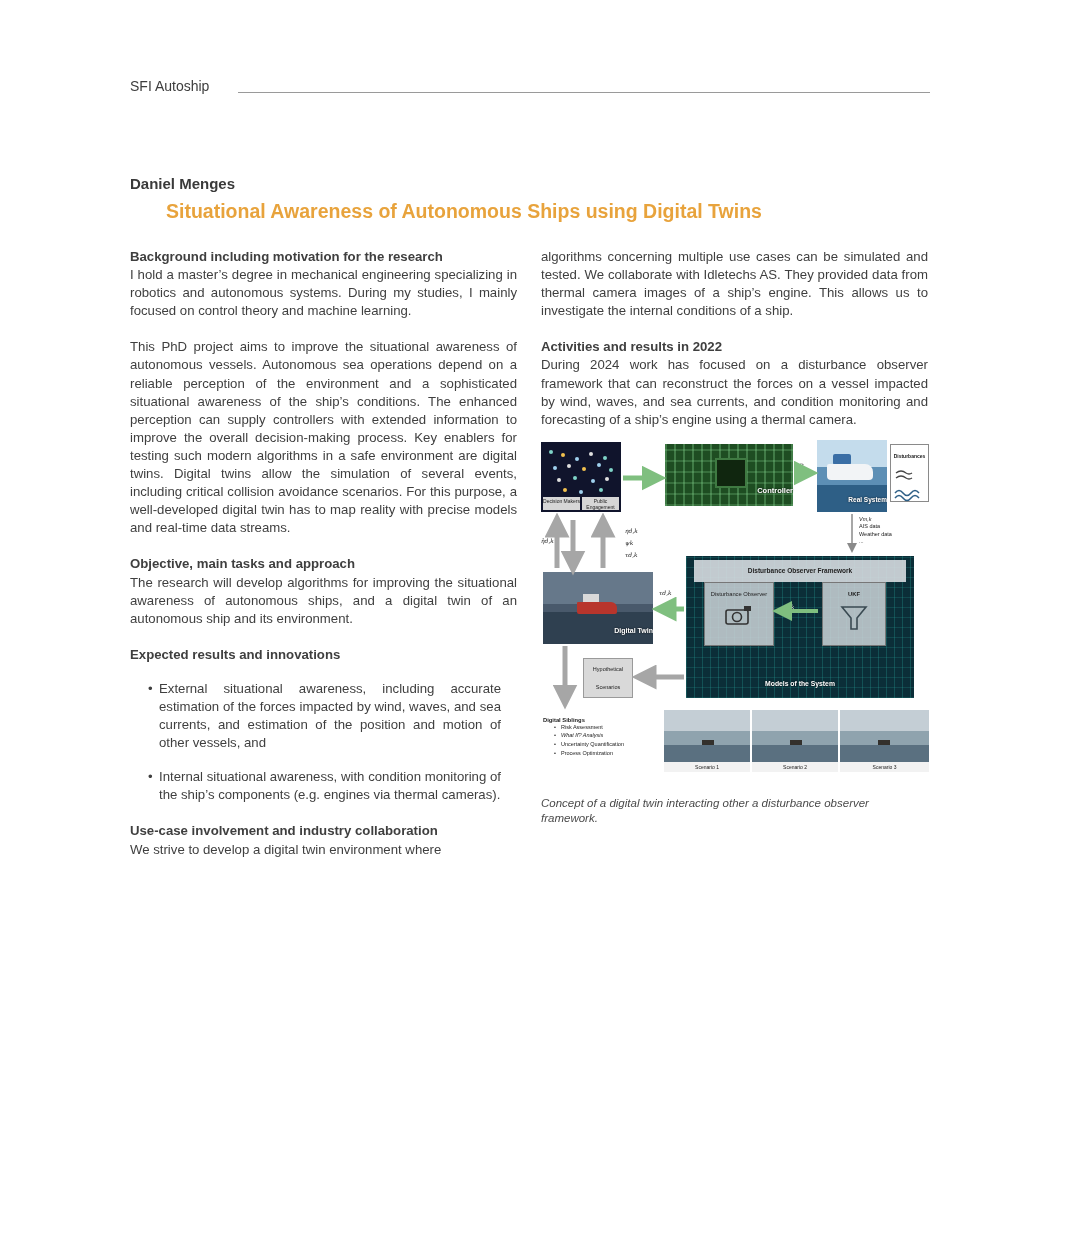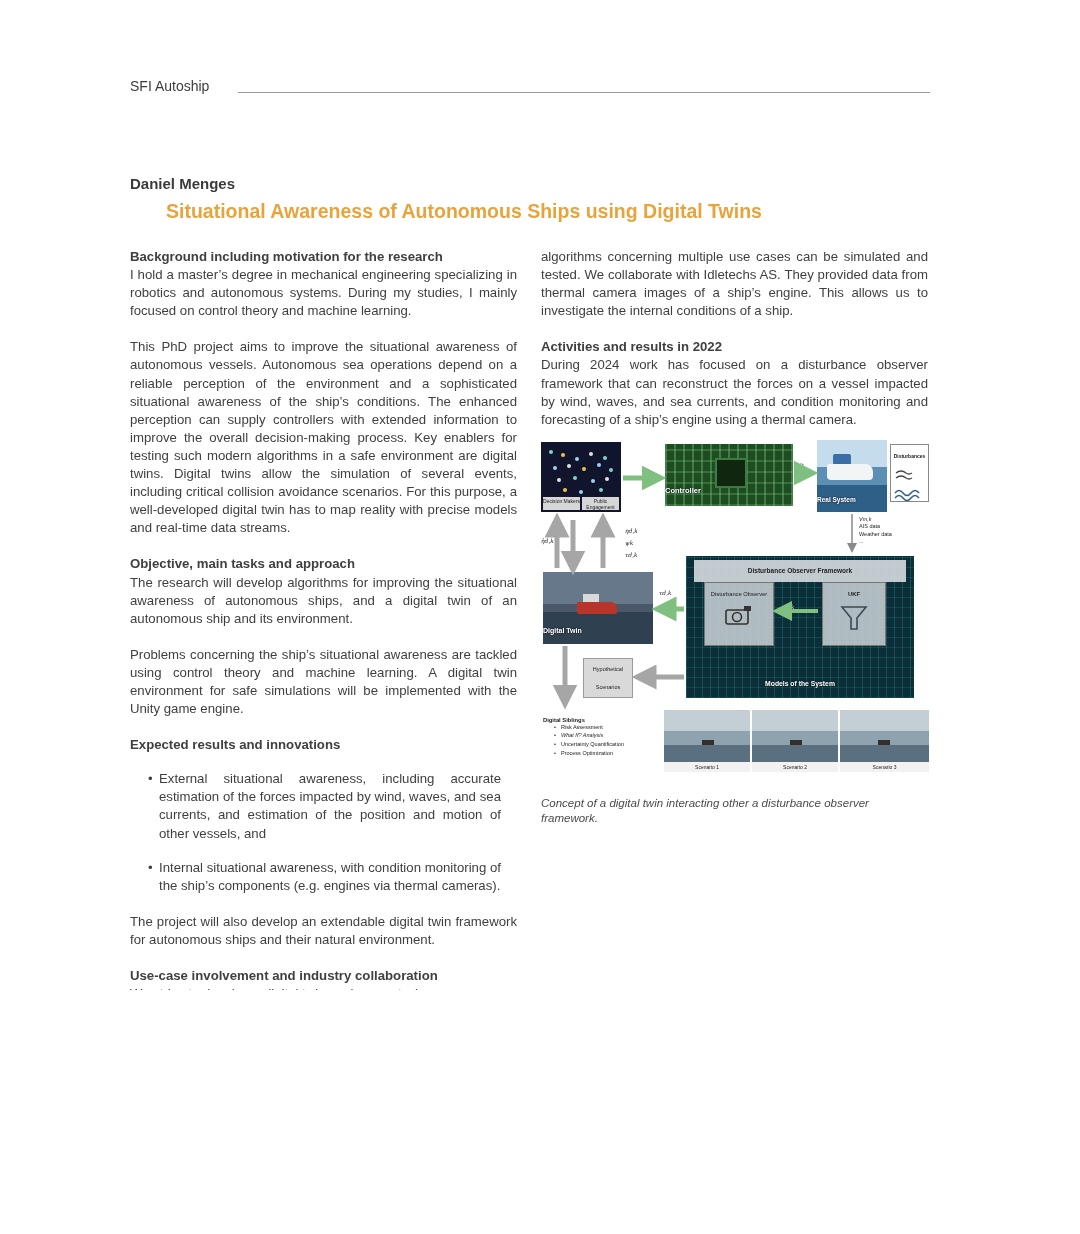--- a/index.html
+++ b/index.html
@@ -21,21 +21,21 @@
   .sec-h{font-weight:bold;margin:0;}
   .para{margin:0 0 18px 0;}
   .para.tight{margin-bottom:0;}
   .bullets{margin:0 0 18px 0;}
   .bullet{position:relative;padding-left:13px;margin:16px;}
   .bullet::before{content:"•";position:absolute;left:2px;top:0;}
 
   
   .fig{position:relative;width:388px;height:340px;margin-top:11px;text-align:left;}
   .fig .abs{position:absolute;box-sizing:border-box;}
-  .blk-label{position:absolute;left:0;right:0;text-align:left;color:#fff;font-weight:bold;
+  .blk-label{position:absolute;left:0;right:0;text-align:right;color:#fff;font-weight:bold;
              text-shadow:0 0 2px rgba(0,0,0,.8);}
   .stake{left:0;top:2px;width:80px;height:70px;background:#10142c;overflow:hidden;}
   .dots{position:absolute;left:8px;top:8px;width:4px;height:4px;border-radius:50%;background:#7fd4c8;
         box-shadow:12px 3px 0 #f2c14e,26px 7px 0 #9fd0ee,40px 2px 0 #e0e0e0,54px 6px 0 #7fd4c8,
                    4px 16px 0 #9fd0ee,18px 14px 0 #e0e0e0,33px 17px 0 #f2c14e,48px 13px 0 #9fd0ee,
                    60px 18px 0 #7fd4c8,8px 28px 0 #e0e0e0,24px 26px 0 #7fd4c8,42px 29px 0 #9fd0ee,
                    56px 27px 0 #e0e0e0,14px 38px 0 #f2c14e,30px 40px 0 #9fd0ee,50px 38px 0 #7fd4c8;}
   .mini-tag{position:absolute;bottom:2px;height:12px;background:#d6d6d6;color:#222;
             font-size:5px;line-height:6px;text-align:center;padding-top:1px;}
   .ctrl{left:124px;top:4px;width:128px;height:62px;background:#1e4d22;
@@ -100,27 +100,25 @@
 
   <div class="author">Daniel Menges</div>
   <div class="title">Situational Awareness of Autonomous Ships using Digital Twins</div>
 
   <div class="col col-left">
     <div class="sec-h">Background including motivation for the research</div>
     <p class="para">I hold a master’s degree in mechanical engineering specializing in robotics and autonomous systems. During my studies, I mainly focused on control theory and machine learning.</p>
     <p class="para">This PhD project aims to improve the situational awareness of autonomous vessels. Autonomous sea operations depend on a reliable perception of the environment and a sophisticated situational awareness of the ship’s conditions. The enhanced perception can supply controllers with extended information to improve the overall decision-making process. Key enablers for testing such modern algorithms in a safe environment are digital twins. Digital twins allow the simulation of several events, including critical collision avoidance scenarios. For this purpose, a well-developed digital twin has to map reality with precise models and real-time data streams.</p>
     <div class="sec-h">Objective, main tasks and approach</div>
     <p class="para">The research will develop algorithms for improving the situational awareness of autonomous ships, and a digital twin of an autonomous ship and its environment.</p>
-    <p class="para">Problems concerning the ship’s situational awareness are tackled using control theory and machine learning. A digital twin environment for safe simulations will be implemented with the Unity game engine.</p>
     <div class="sec-h">Expected results and innovations</div>
     <div class="bullets">
       <div class="bullet">External situational awareness, including accurate estimation of the forces impacted by wind, waves, and sea currents, and estimation of the position and motion of other vessels, and</div>
       <div class="bullet">Internal situational awareness, with condition monitoring of the ship’s components (e.g. engines via thermal cameras).</div>
     </div>
-    <p class="para">The project will also develop an extendable digital twin framework for autonomous ships and their natural environment.</p>
     <div class="sec-h">Use-case involvement and industry collaboration</div>
     <p class="para">We strive to develop a digital twin environment where</p>
   </div>
 
   <div class="col col-right">
     <p class="para">algorithms concerning multiple use cases can be simulated and tested. We collaborate with Idletechs AS. They provided data from thermal camera images of a ship’s engine. This allows us to investigate the internal conditions of a ship.</p>
     <div class="sec-h">Activities and results in 2022</div>
     <p class="para tight">During 2024 work has focused on a disturbance observer framework that can reconstruct the forces on a vessel impacted by wind, waves, and sea currents, and condition monitoring and forecasting of a ship’s engine using a thermal camera.</p>
 
     <div class="fig">

